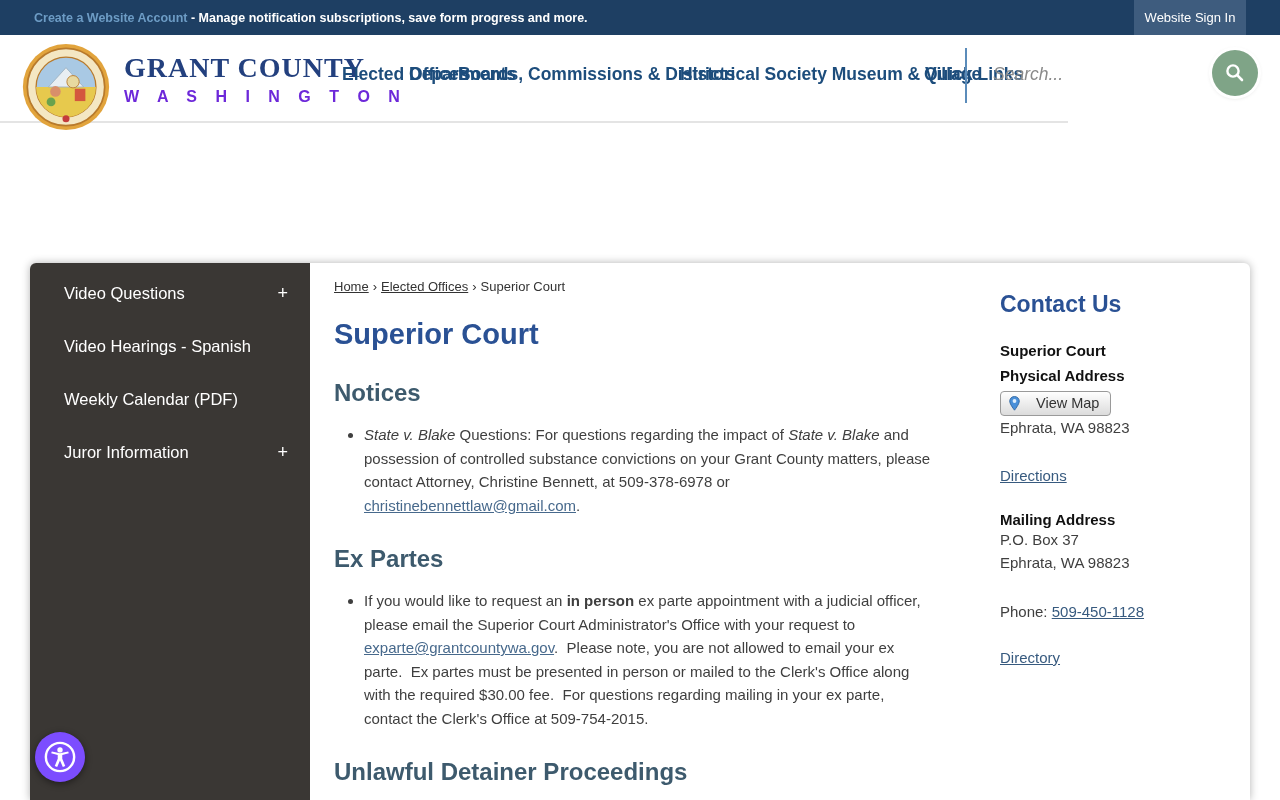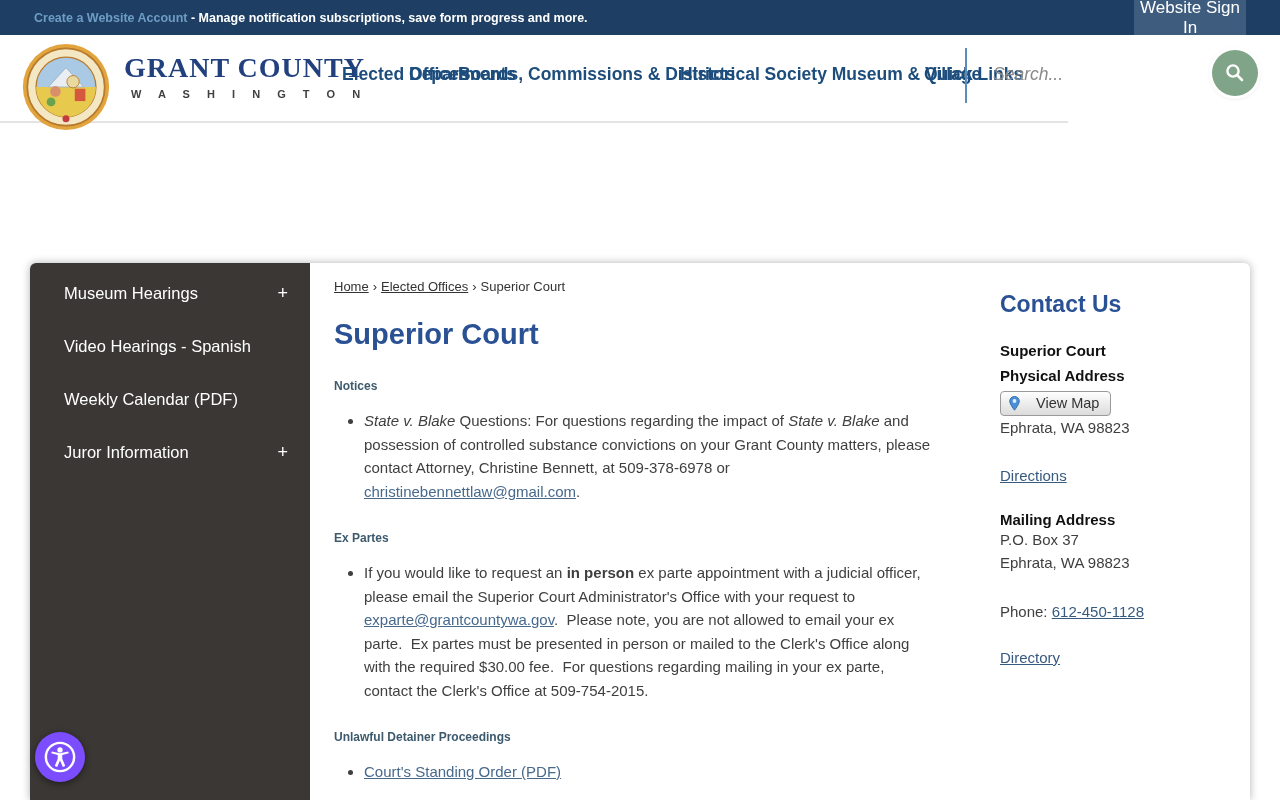--- a/index.html
+++ b/index.html
@@ -5,31 +5,31 @@
   * { margin:0; padding:0; box-sizing:border-box; }
   html,body { width:1280px; height:800px; overflow:hidden; background:#fff;
               font-family:"Liberation Sans", sans-serif; }
 
   
   .topbar { position:absolute; left:0; top:0; width:1280px; height:35px;
             background:#1e3f63; display:flex; align-items:center; }
   .topbar-text { margin-left:34px; font-size:12.5px; font-weight:bold; color:#fff; }
   .topbar-text a { color:#6d9cc5; text-decoration:none; cursor:pointer; }
   .signin-btn { position:absolute; right:34px; top:0; height:35px; width:112px;
-                background:#3e5c7e; color:#fff; font-size:17px; border:none;
+                background:#3e5c7e; color:#fff; font-size:13px; border:none;
                 display:flex; align-items:center; justify-content:center; cursor:pointer; }
 
   
   .header { position:absolute; left:0; top:35px; width:1068px; height:88px;
             background:#fff; border-bottom:2px solid #e4e4e4; z-index:2; }
   .seal { position:absolute; left:22px; top:8px; width:88px; height:88px; z-index:5; }
   .brand { position:absolute; left:124px; top:17px; }
   .brand-name { font-family:"Liberation Serif", serif; font-weight:bold; font-size:28px;
                 color:#23407e; letter-spacing:1px; }
-  .brand-sub  { font-size:11px; letter-spacing:7px; color:#404040; margin-top:4px; font-weight:bold;margin-left:7px; }
+  .brand-sub  { font-size:16px; letter-spacing:7px; color:#6d28d9; margin-top:4px; font-weight:bold; }
   .nav-item { position:absolute; top:29px; font-size:17.5px; font-weight:bold;
               color:#1d4d7c; white-space:nowrap; cursor:pointer; }
   .search-ph { position:absolute; top:29px; font-size:17.5px; font-style:italic;
                color:#8a8a8a; white-space:nowrap; cursor:text; }
   .vline { position:absolute; left:965px; top:13px; width:2px; height:55px; background:#5b8cba; }
   .search-btn { position:absolute; left:1212px; top:15px; width:46px; height:46px;
                 border:none; border-radius:50%; background:#7fa487; cursor:pointer;
                 box-shadow:0 0 0 3px #fff, 0 1px 5px rgba(0,0,0,.25);
                 display:flex; align-items:center; justify-content:center; }
 
@@ -41,21 +41,21 @@
   .sidebar { width:280px; flex-shrink:0; background:#3a3734; padding-top:4px; }
   .side-item { height:53px; display:flex; align-items:center; justify-content:space-between;
                padding:0 22px 0 34px; color:#fff; font-size:16.5px; cursor:pointer; }
   .side-plus { font-size:18px; font-weight:normal; }
 
   .main { flex:1; min-width:0; padding:16px 30px 0 24px; }
   .breadcrumb { font-size:13px; color:#333; }
   .breadcrumb a { color:#333; text-decoration:underline; cursor:pointer; }
   .crumb-sep { margin:0 4px; color:#333; }
   .page-title { margin-top:24px; font-size:29px; font-weight:bold; color:#2a5194; }
-  .section-h { margin-top:28px; font-size:12px; font-weight:bold; color:#3d5a6d; }
+  .section-h { margin-top:28px; font-size:24px; font-weight:bold; color:#3d5a6d; }
   .blist { margin-top:16px; padding-left:30px; width:600px; list-style:disc; }
   .blist li { font-size:15px; line-height:23.5px; color:#3f3f3f; white-space:pre-wrap; }
   .it { font-style:italic; }
   .bd { font-weight:bold; }
   .body-link { color:#47698c; text-decoration:underline; cursor:pointer; }
 
   
   .contact { width:250px; flex-shrink:0; padding:28px 30px 0 0; }
   .contact-title { font-size:23px; font-weight:bold; color:#2a5194; }
   .c-bold { font-size:15px; font-weight:bold; color:#111; }
@@ -116,21 +116,21 @@
       <circle cx="10" cy="10" r="5.6" fill="none" stroke="#fff" stroke-width="2.4"></circle>
       <line x1="14.2" y1="14.2" x2="19" y2="19" stroke="#fff" stroke-width="2.6" stroke-linecap="round"></line>
     </svg>
   </button>
 </div>
 
 <div class="panel">
 
   <div class="sidebar">
     <div class="side-item">
-      <span>Museum Hearings</span>
+      <span>Video Questions</span>
       <span class="side-plus">+</span>
     </div>
     <div class="side-item">
       <span>Video Hearings - Spanish</span>
       <span class="side-plus"></span>
     </div>
     <div class="side-item">
       <span>Weekly Calendar (PDF)</span>
       <span class="side-plus"></span>
     </div>
@@ -175,21 +175,21 @@
       <span>View Map</span>
     </button>
     <div class="c-line">Ephrata, WA 98823</div>
 
     <a class="contact-link mt28">Directions</a>
 
     <div class="c-bold mt26">Mailing Address</div>
     <div class="c-line">P.O. Box 37</div>
     <div class="c-line">Ephrata, WA 98823</div>
 
-    <div class="c-line mt26"><span>Phone: </span><a class="contact-link">612-450-1128</a></div>
+    <div class="c-line mt26"><span>Phone: </span><a class="contact-link">509-450-1128</a></div>
 
     <a class="contact-link mt26">Directory</a>
   </div>
 </div>
 
 <button class="access-btn">
   <svg width="34" height="34" viewBox="0 0 24 24">
     <circle cx="12" cy="12" r="10" fill="none" stroke="#fff" stroke-width="1.7"></circle>
     <circle cx="12" cy="7" r="1.9" fill="#fff"></circle>
     <path d="M5.8 9.3 L10.4 10.6 L10.4 13.3 L8.3 18.3 L10 19 L12 14.5 L14 19 L15.7 18.3 L13.6 13.3 L13.6 10.6 L18.2 9.3 L17.8 8.1 L12 9.4 L6.2 8.1 Z" fill="#fff"></path>

